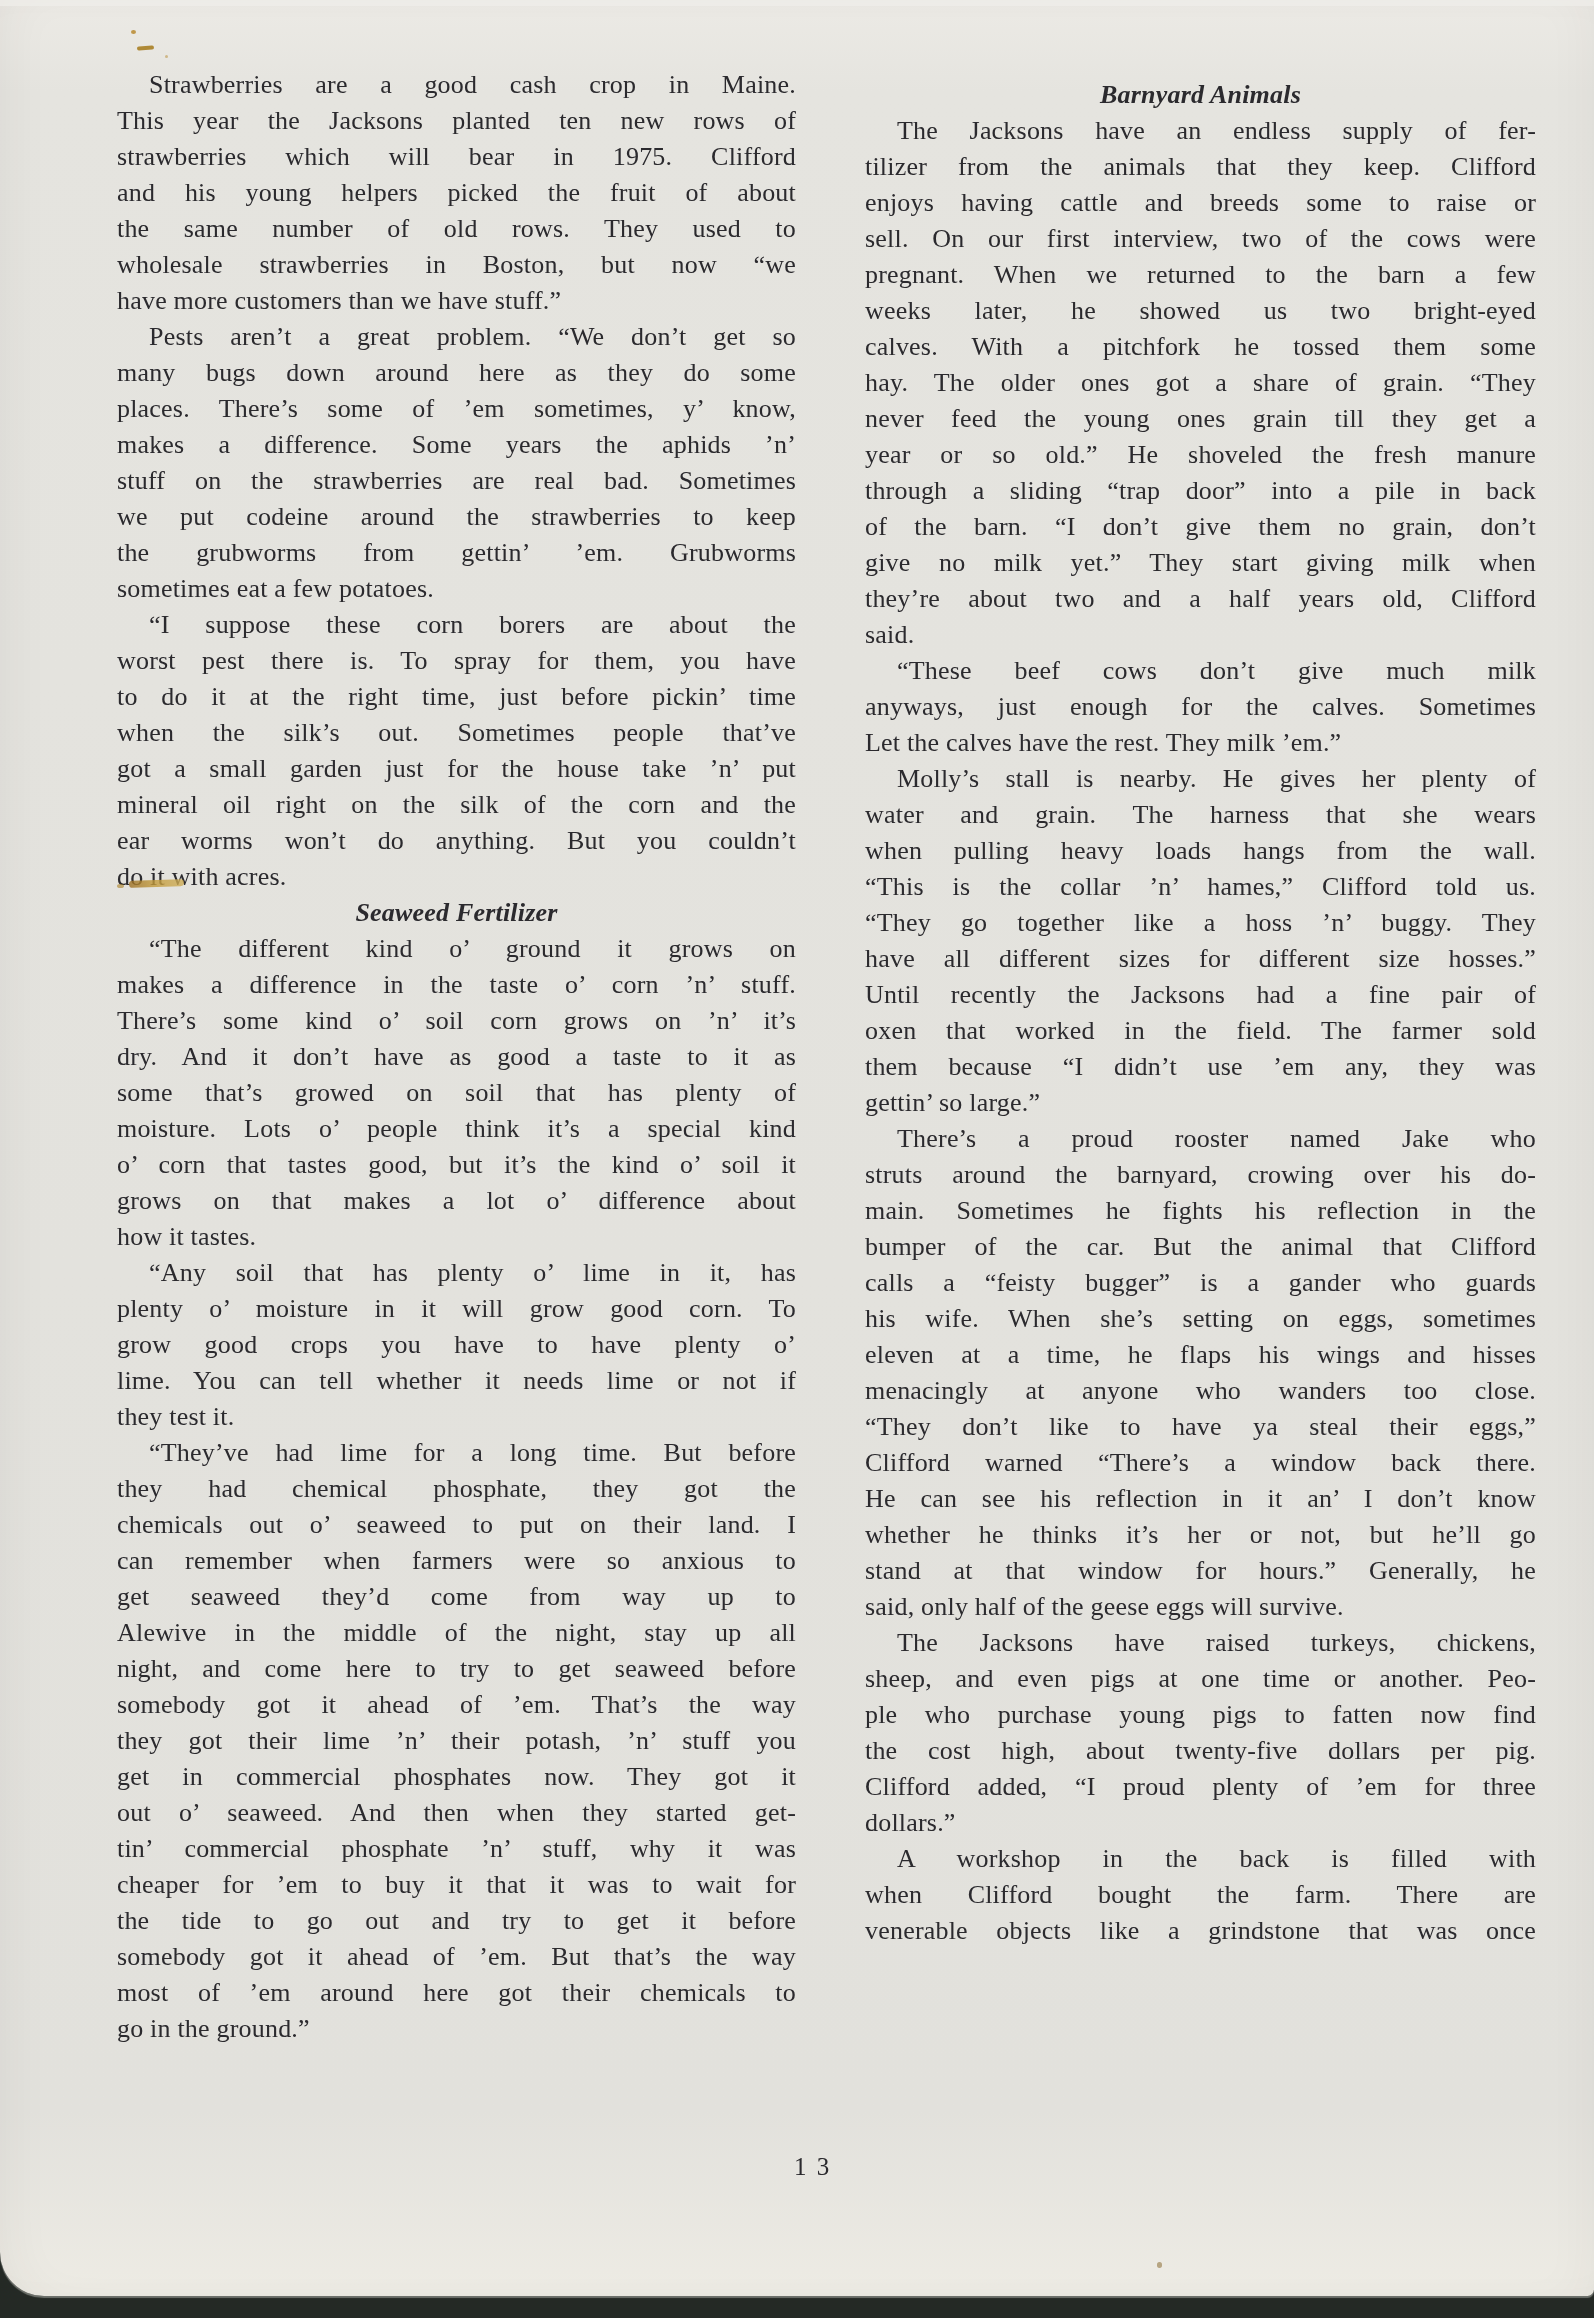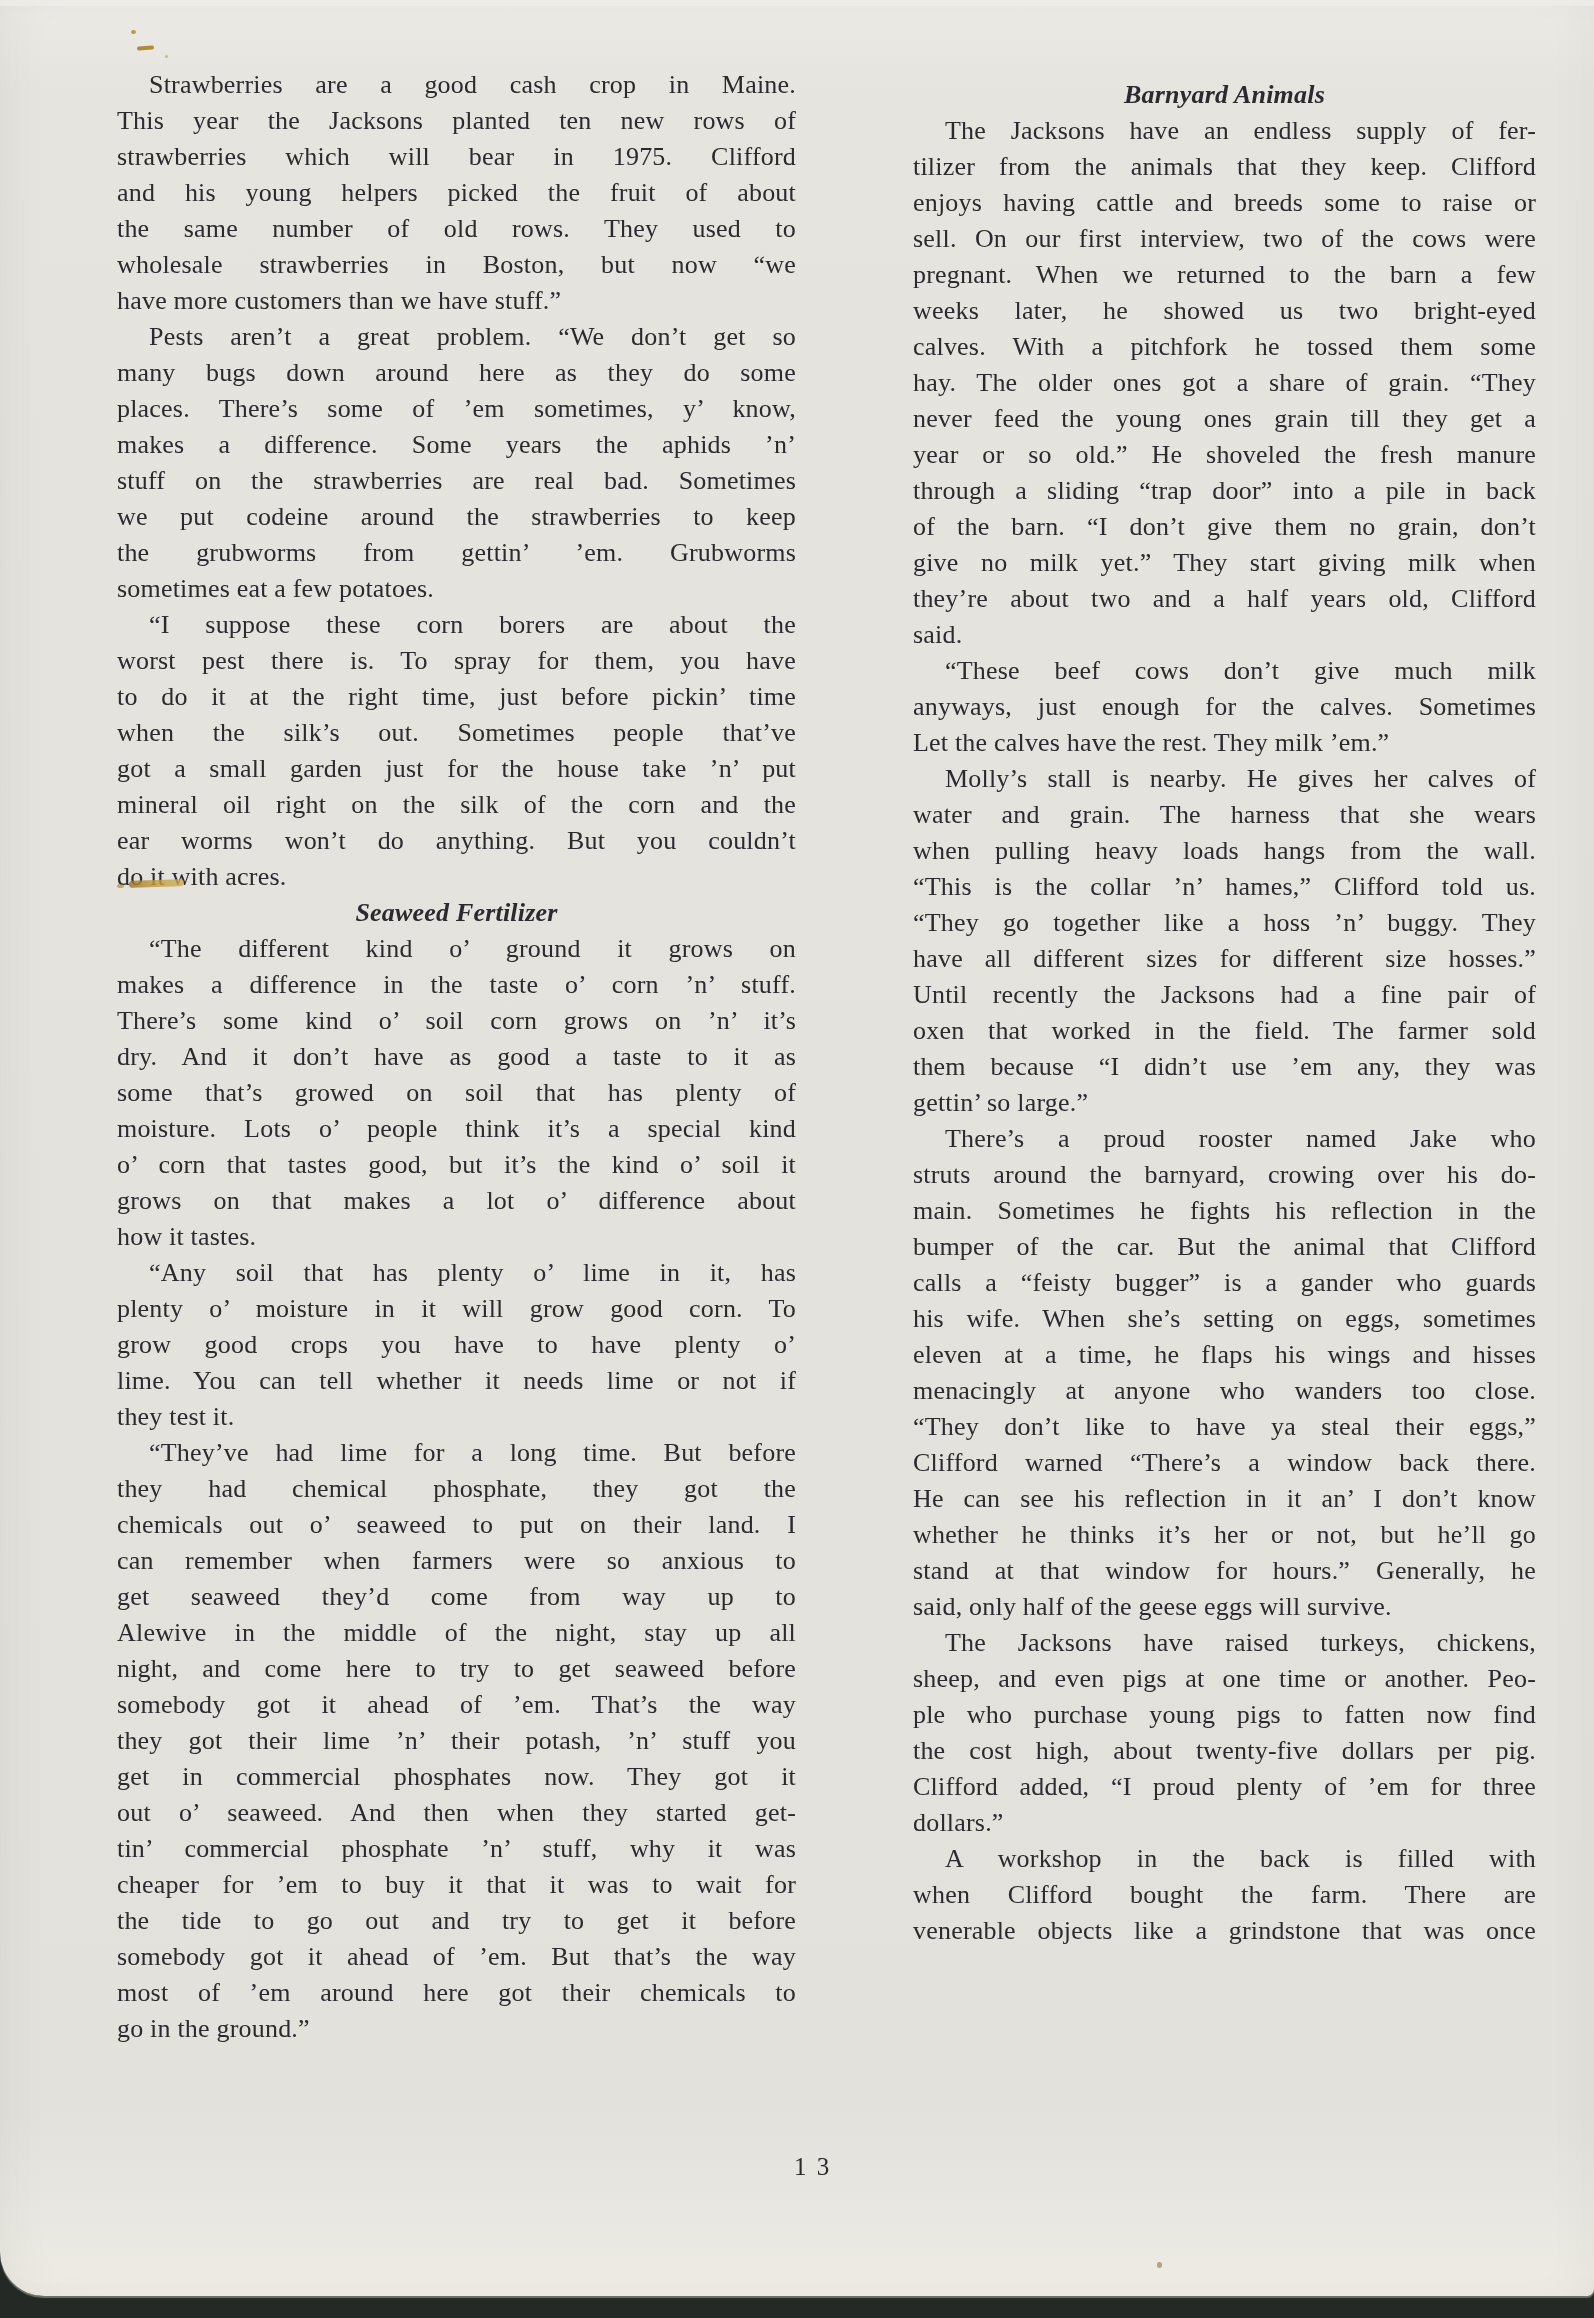--- a/index.html
+++ b/index.html
@@ -42,21 +42,21 @@
     left: 117px;
     top: 67px;
     width: 679px;
   }
   .column-right {
     left: 865px;
     top: 77px;
     width: 671px;
   }
   .column-left .line, .column-left .heading { line-height: 36px; }
-  .column-right .line, .column-right .heading { line-height: 36px; margin-left: 48px; }
+  .column-right .line, .column-right .heading { line-height: 36px; }
   .line {
     font-size: 26px;
     text-align: justify;
     text-align-last: justify;
     white-space: nowrap;
   }
   .line.first { text-indent: 32px; }
   .line.last  { text-align-last: left; white-space: normal; }
   .heading {
     font-size: 26px;
@@ -175,21 +175,21 @@
       <div class="line">never feed the young ones grain till they get a</div>
       <div class="line">year or so old.” He shoveled the fresh manure</div>
       <div class="line">through a sliding “trap door” into a pile in back</div>
       <div class="line">of the barn. “I don’t give them no grain, don’t</div>
       <div class="line">give no milk yet.” They start giving milk when</div>
       <div class="line">they’re about two and a half years old, Clifford</div>
       <div class="line last">said.</div>
       <div class="line first">“These beef cows don’t give much milk</div>
       <div class="line">anyways, just enough for the calves. Sometimes</div>
       <div class="line last">Let the calves have the rest. They milk ’em.”</div>
-      <div class="line first">Molly’s stall is nearby. He gives her calves of</div>
+      <div class="line first">Molly’s stall is nearby. He gives her plenty of</div>
       <div class="line">water and grain. The harness that she wears</div>
       <div class="line">when pulling heavy loads hangs from the wall.</div>
       <div class="line">“This is the collar ’n’ hames,” Clifford told us.</div>
       <div class="line">“They go together like a hoss ’n’ buggy. They</div>
       <div class="line">have all different sizes for different size hosses.”</div>
       <div class="line">Until recently the Jacksons had a fine pair of</div>
       <div class="line">oxen that worked in the field. The farmer sold</div>
       <div class="line">them because “I didn’t use ’em any, they was</div>
       <div class="line last">gettin’ so large.”</div>
       <div class="line first">There’s a proud rooster named Jake who</div>

